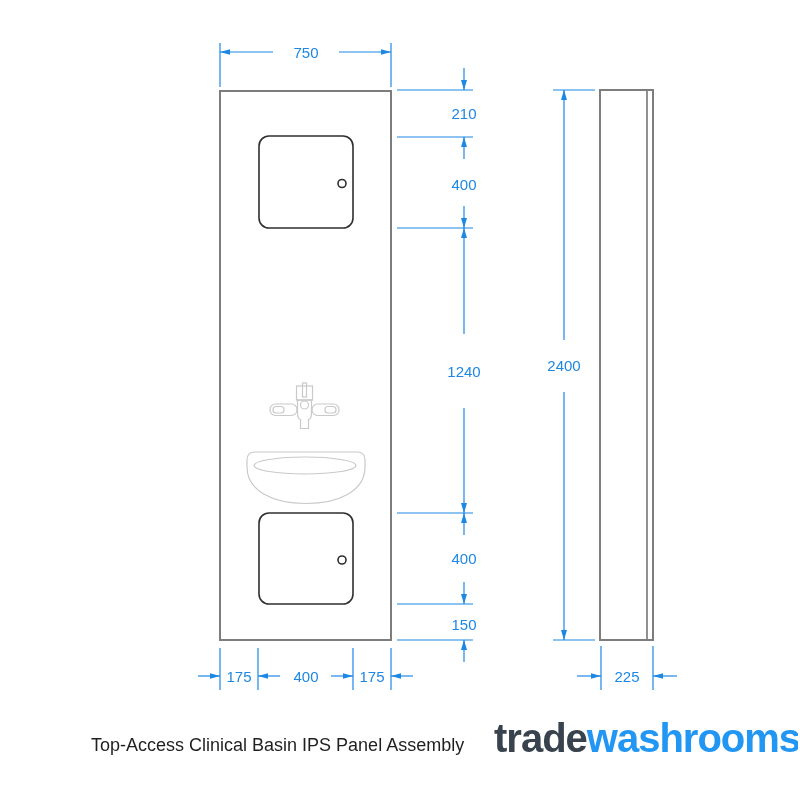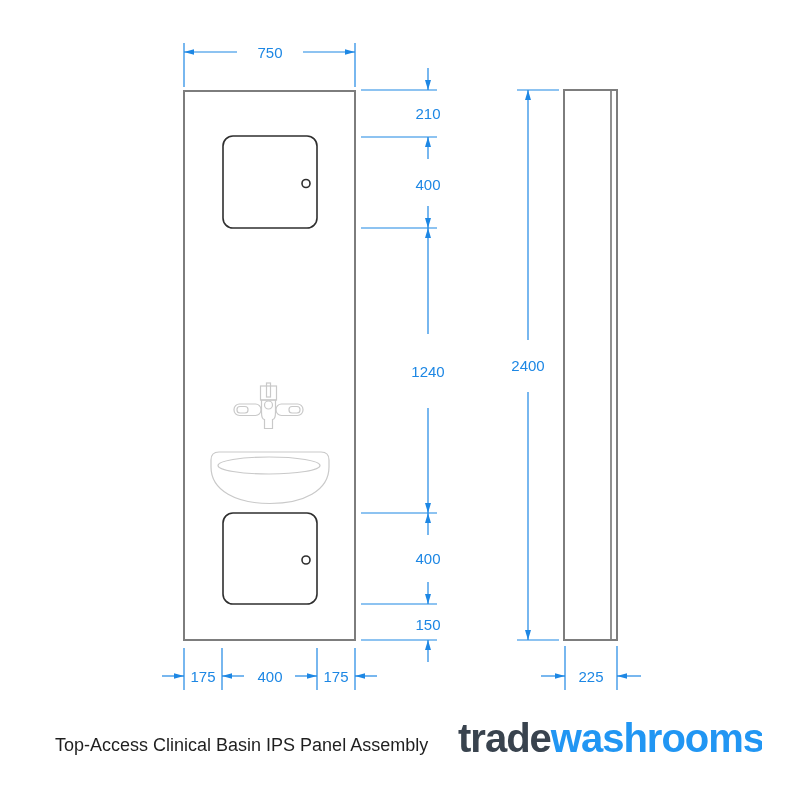--- a/index.html
+++ b/index.html
@@ -1,16 +1,16 @@
 <!DOCTYPE html>
 <html><head>
 <meta charset="utf-8">
 <style>
   html,body{margin:0;padding:0;background:#ffffff;}
-  .stage{position:relative;width:762px;height:800px;background:#fff;overflow:hidden;}
+  .stage{position:relative;width:762px;height:800px;background:#fff;overflow:hidden;padding-left:36px;}
   svg{display:block;}
   
   .dim line{stroke:#1d87e4;stroke-width:1.2;}
   .dim polygon{fill:#1d87e4;stroke:none;}
   .dim text{fill:#1d87e4;font-family:"Liberation Sans",sans-serif;font-size:15px;text-anchor:middle;}
   
   .outline{fill:#ffffff;stroke:#7d7d7d;stroke-width:2;}
   .innerline{stroke:#555555;stroke-width:1.3;}
   .door{fill:none;stroke:#2f2f2f;stroke-width:1.6;}
   .fixture{fill:none;stroke:#c9c9c9;stroke-width:1.2;}

